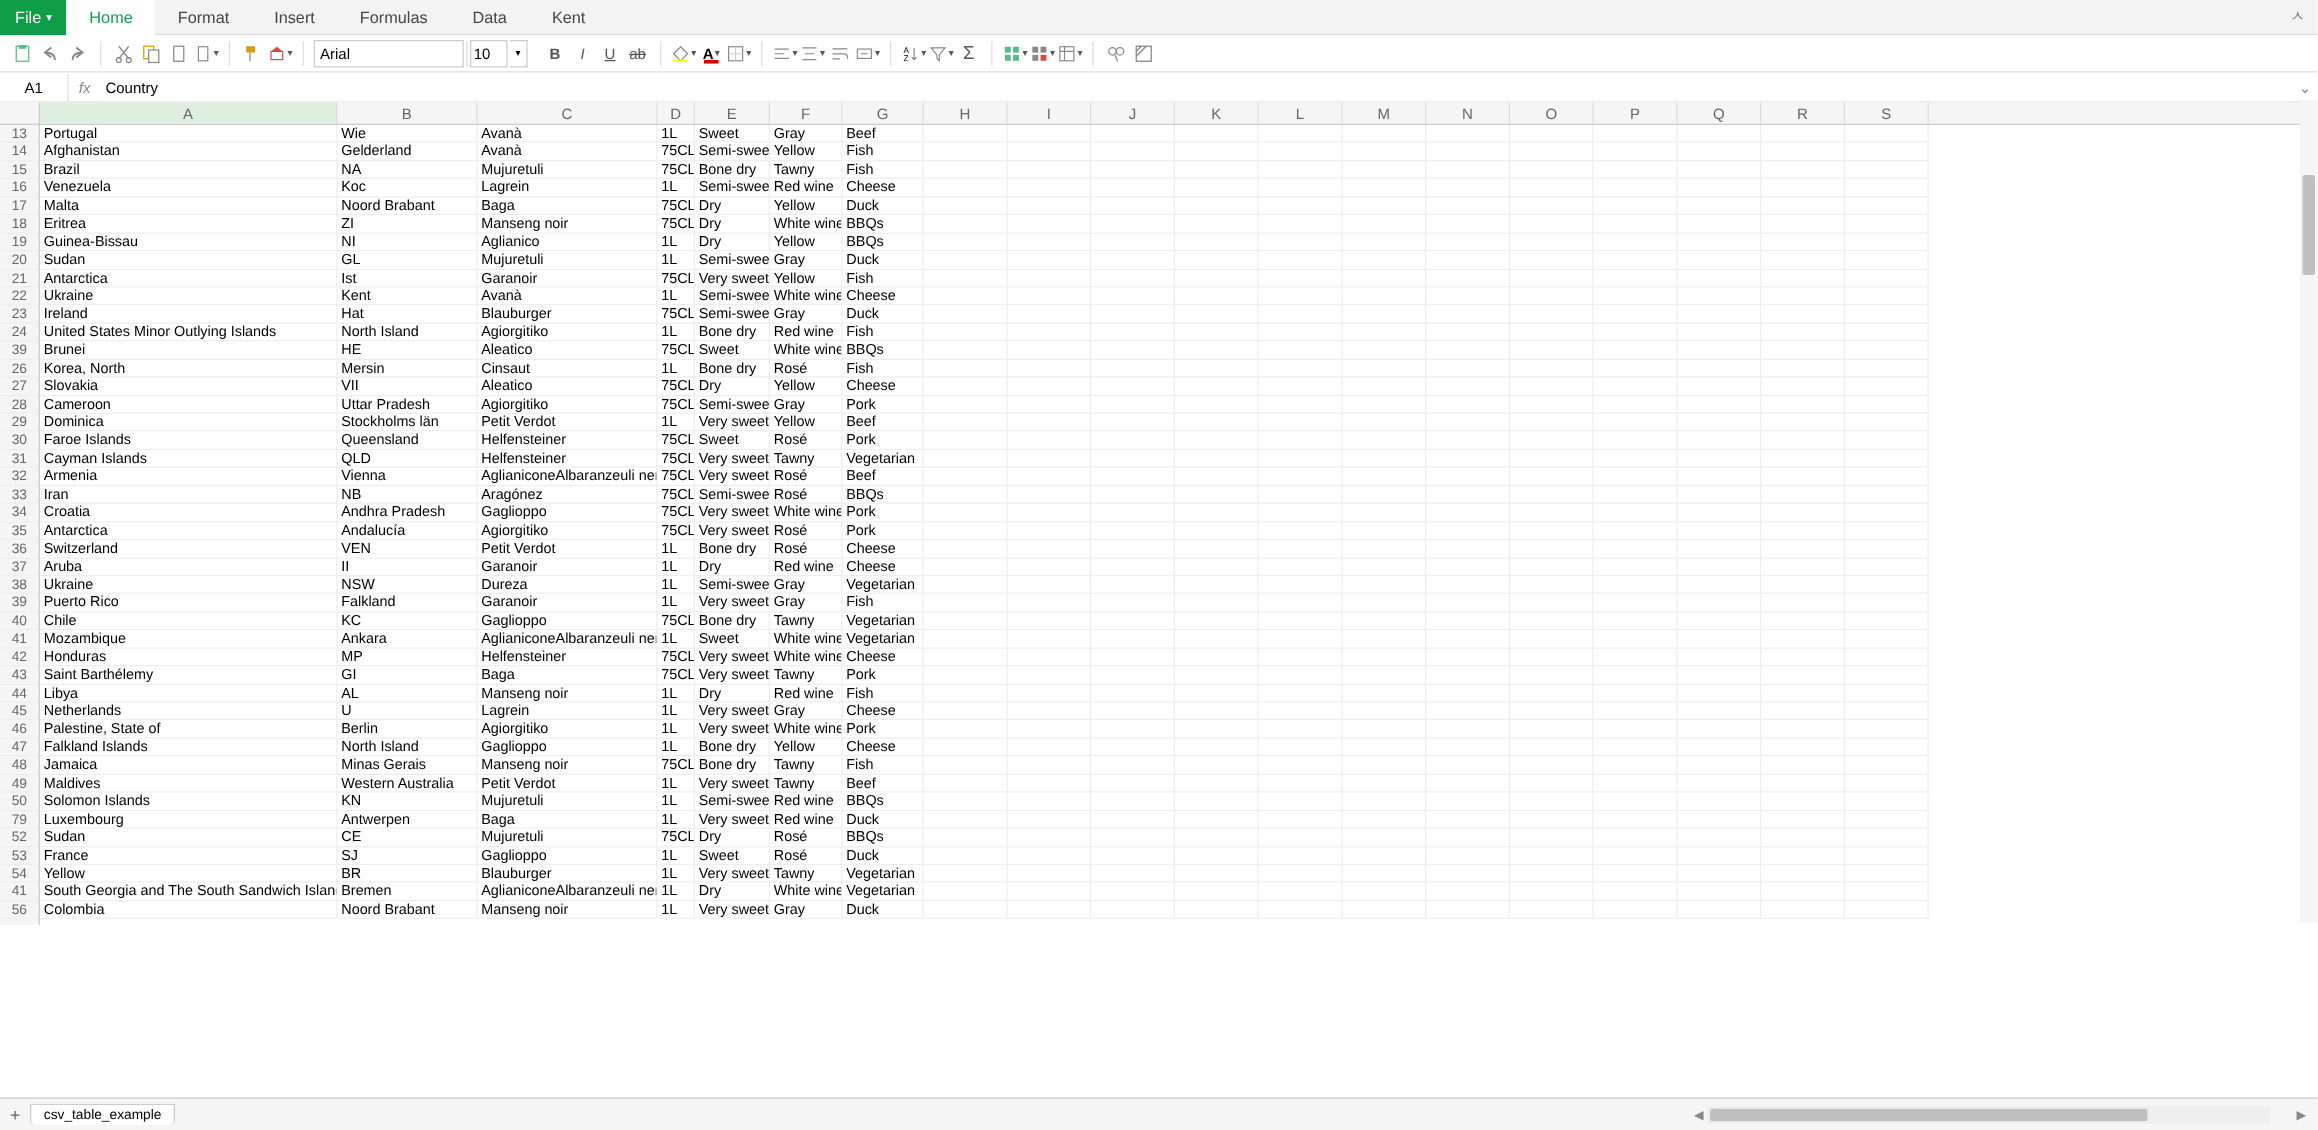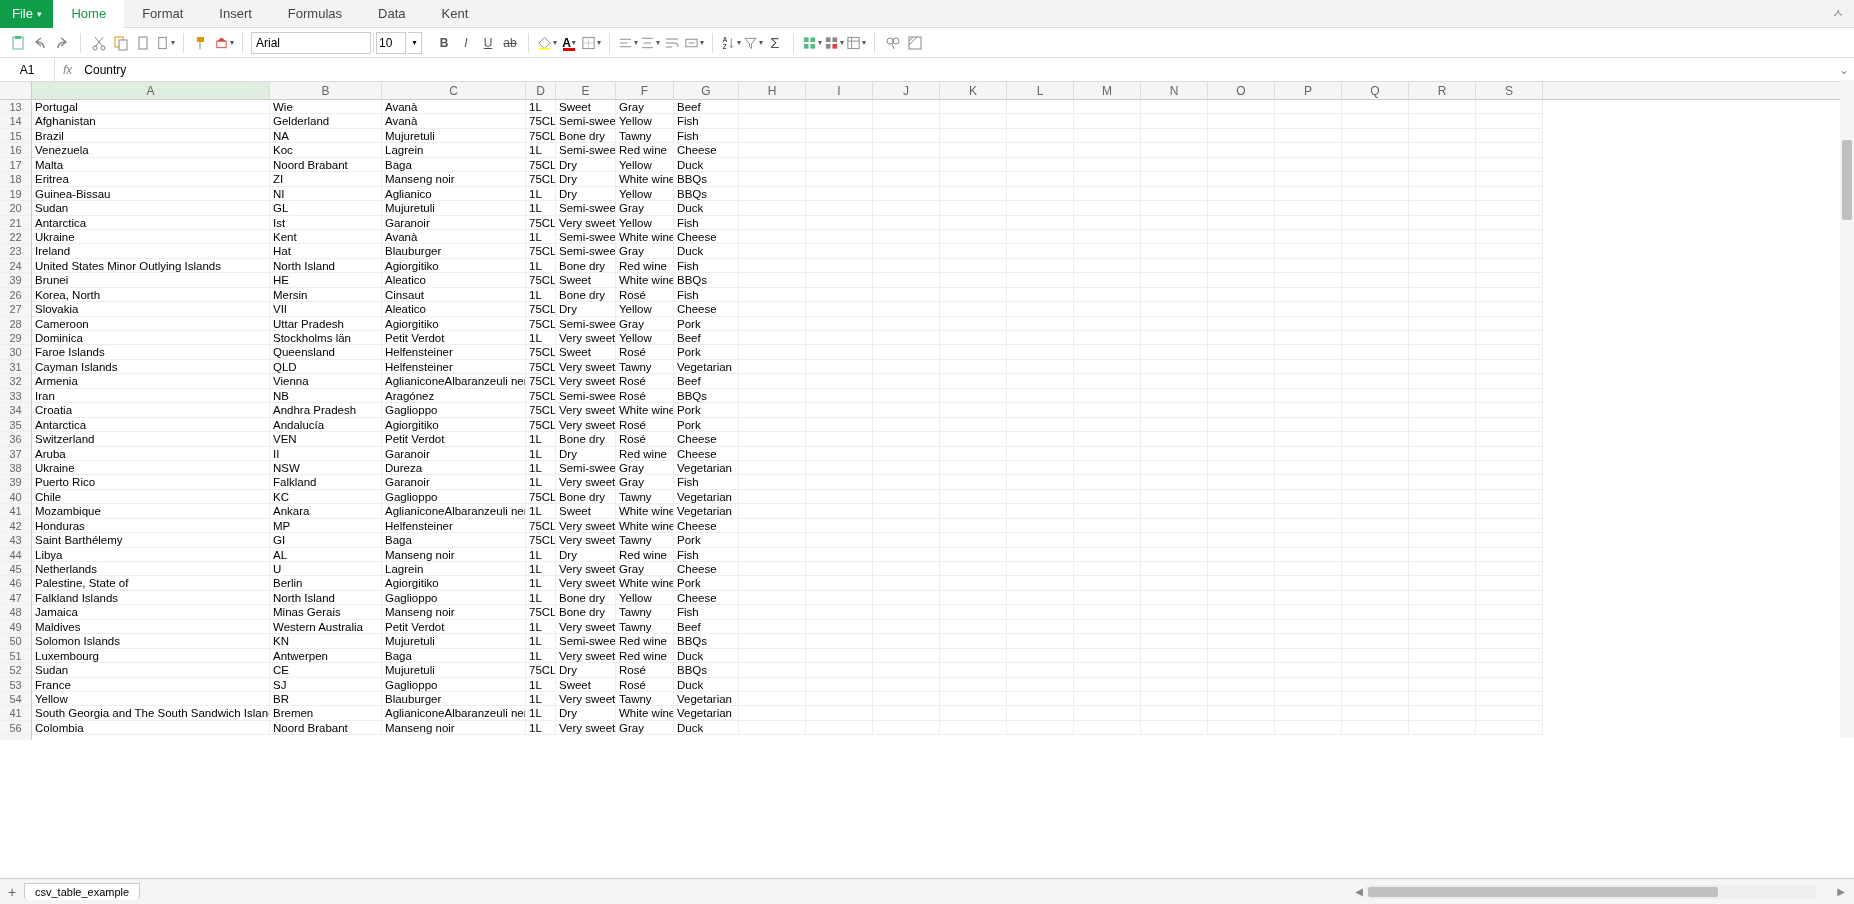--- a/index.html
+++ b/index.html
@@ -292,21 +292,21 @@
       <div class="row-header">41</div>
       <div class="row-header">42</div>
       <div class="row-header">43</div>
       <div class="row-header">44</div>
       <div class="row-header">45</div>
       <div class="row-header">46</div>
       <div class="row-header">47</div>
       <div class="row-header">48</div>
       <div class="row-header">49</div>
       <div class="row-header">50</div>
-      <div class="row-header">51</div>
+      <div class="row-header">79</div>
       <div class="row-header">52</div>
       <div class="row-header">53</div>
       <div class="row-header">54</div>
       <div class="row-header">41</div>
       <div class="row-header">56</div>
     </div>
   <div class="cells" id="cells">
       <div class="row">
         <div class="cell" style="width: 238px;">Portugal</div>
         <div class="cell" style="width: 112px;">Wie</div>

